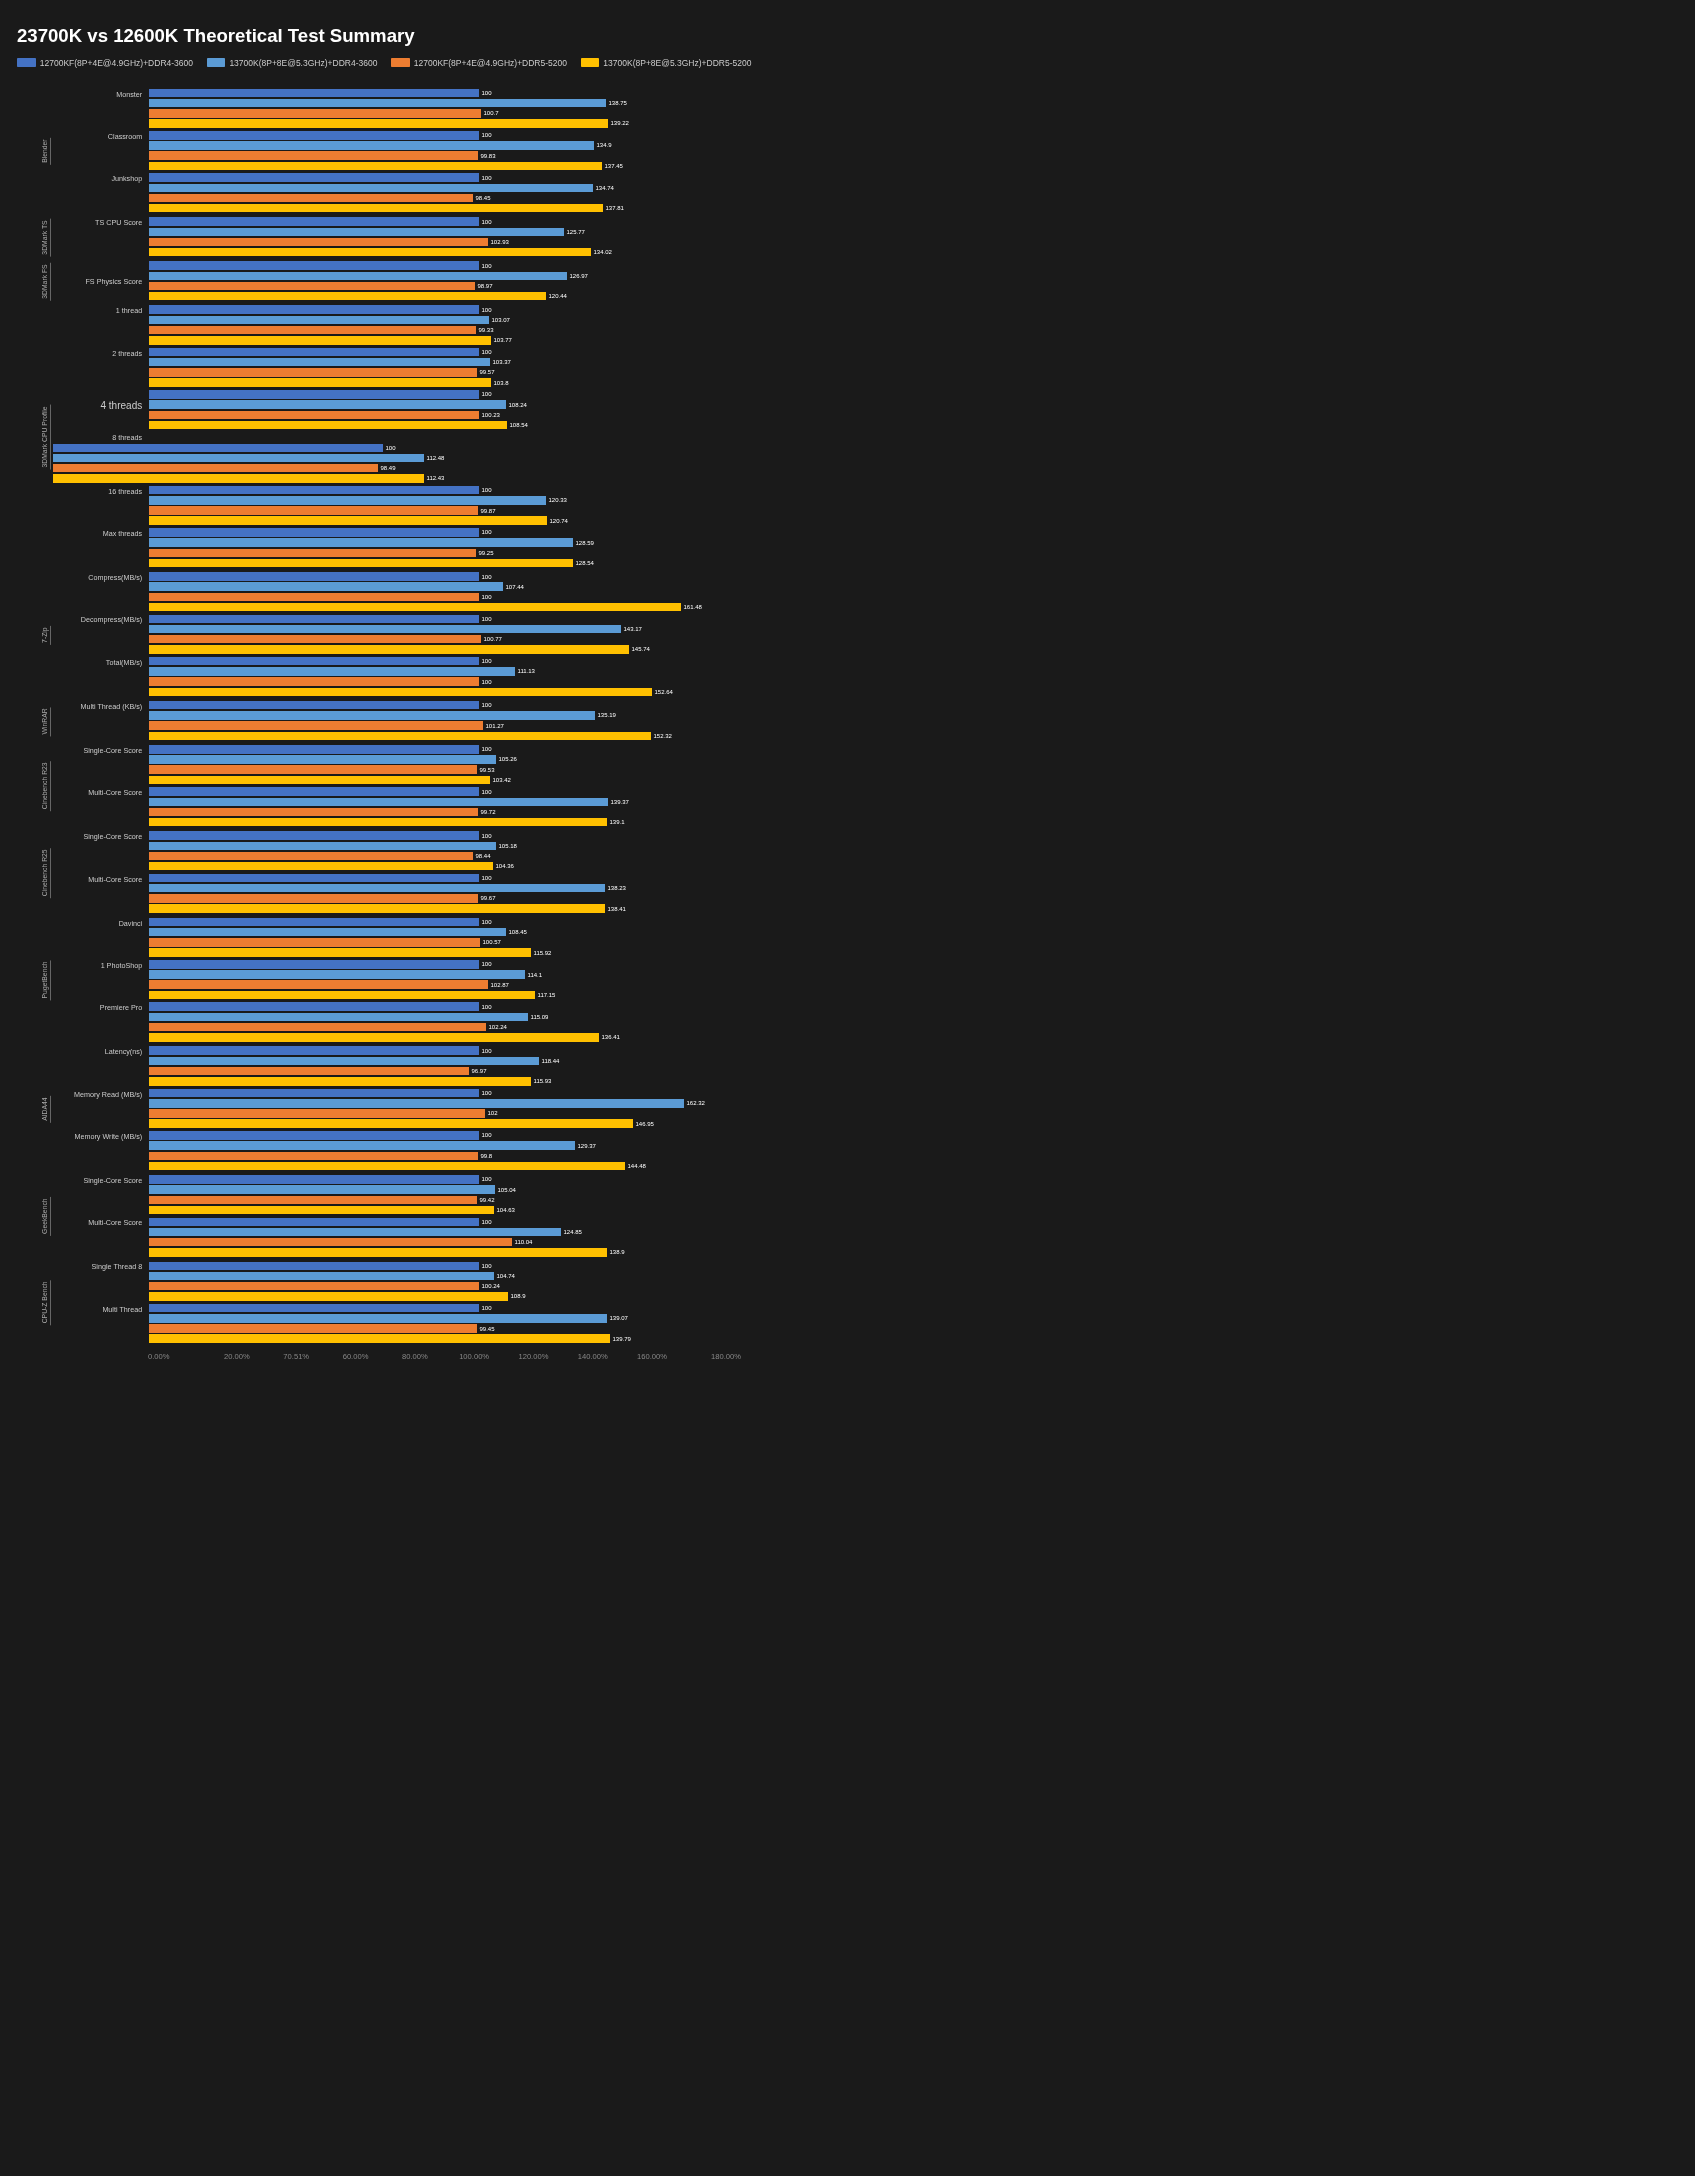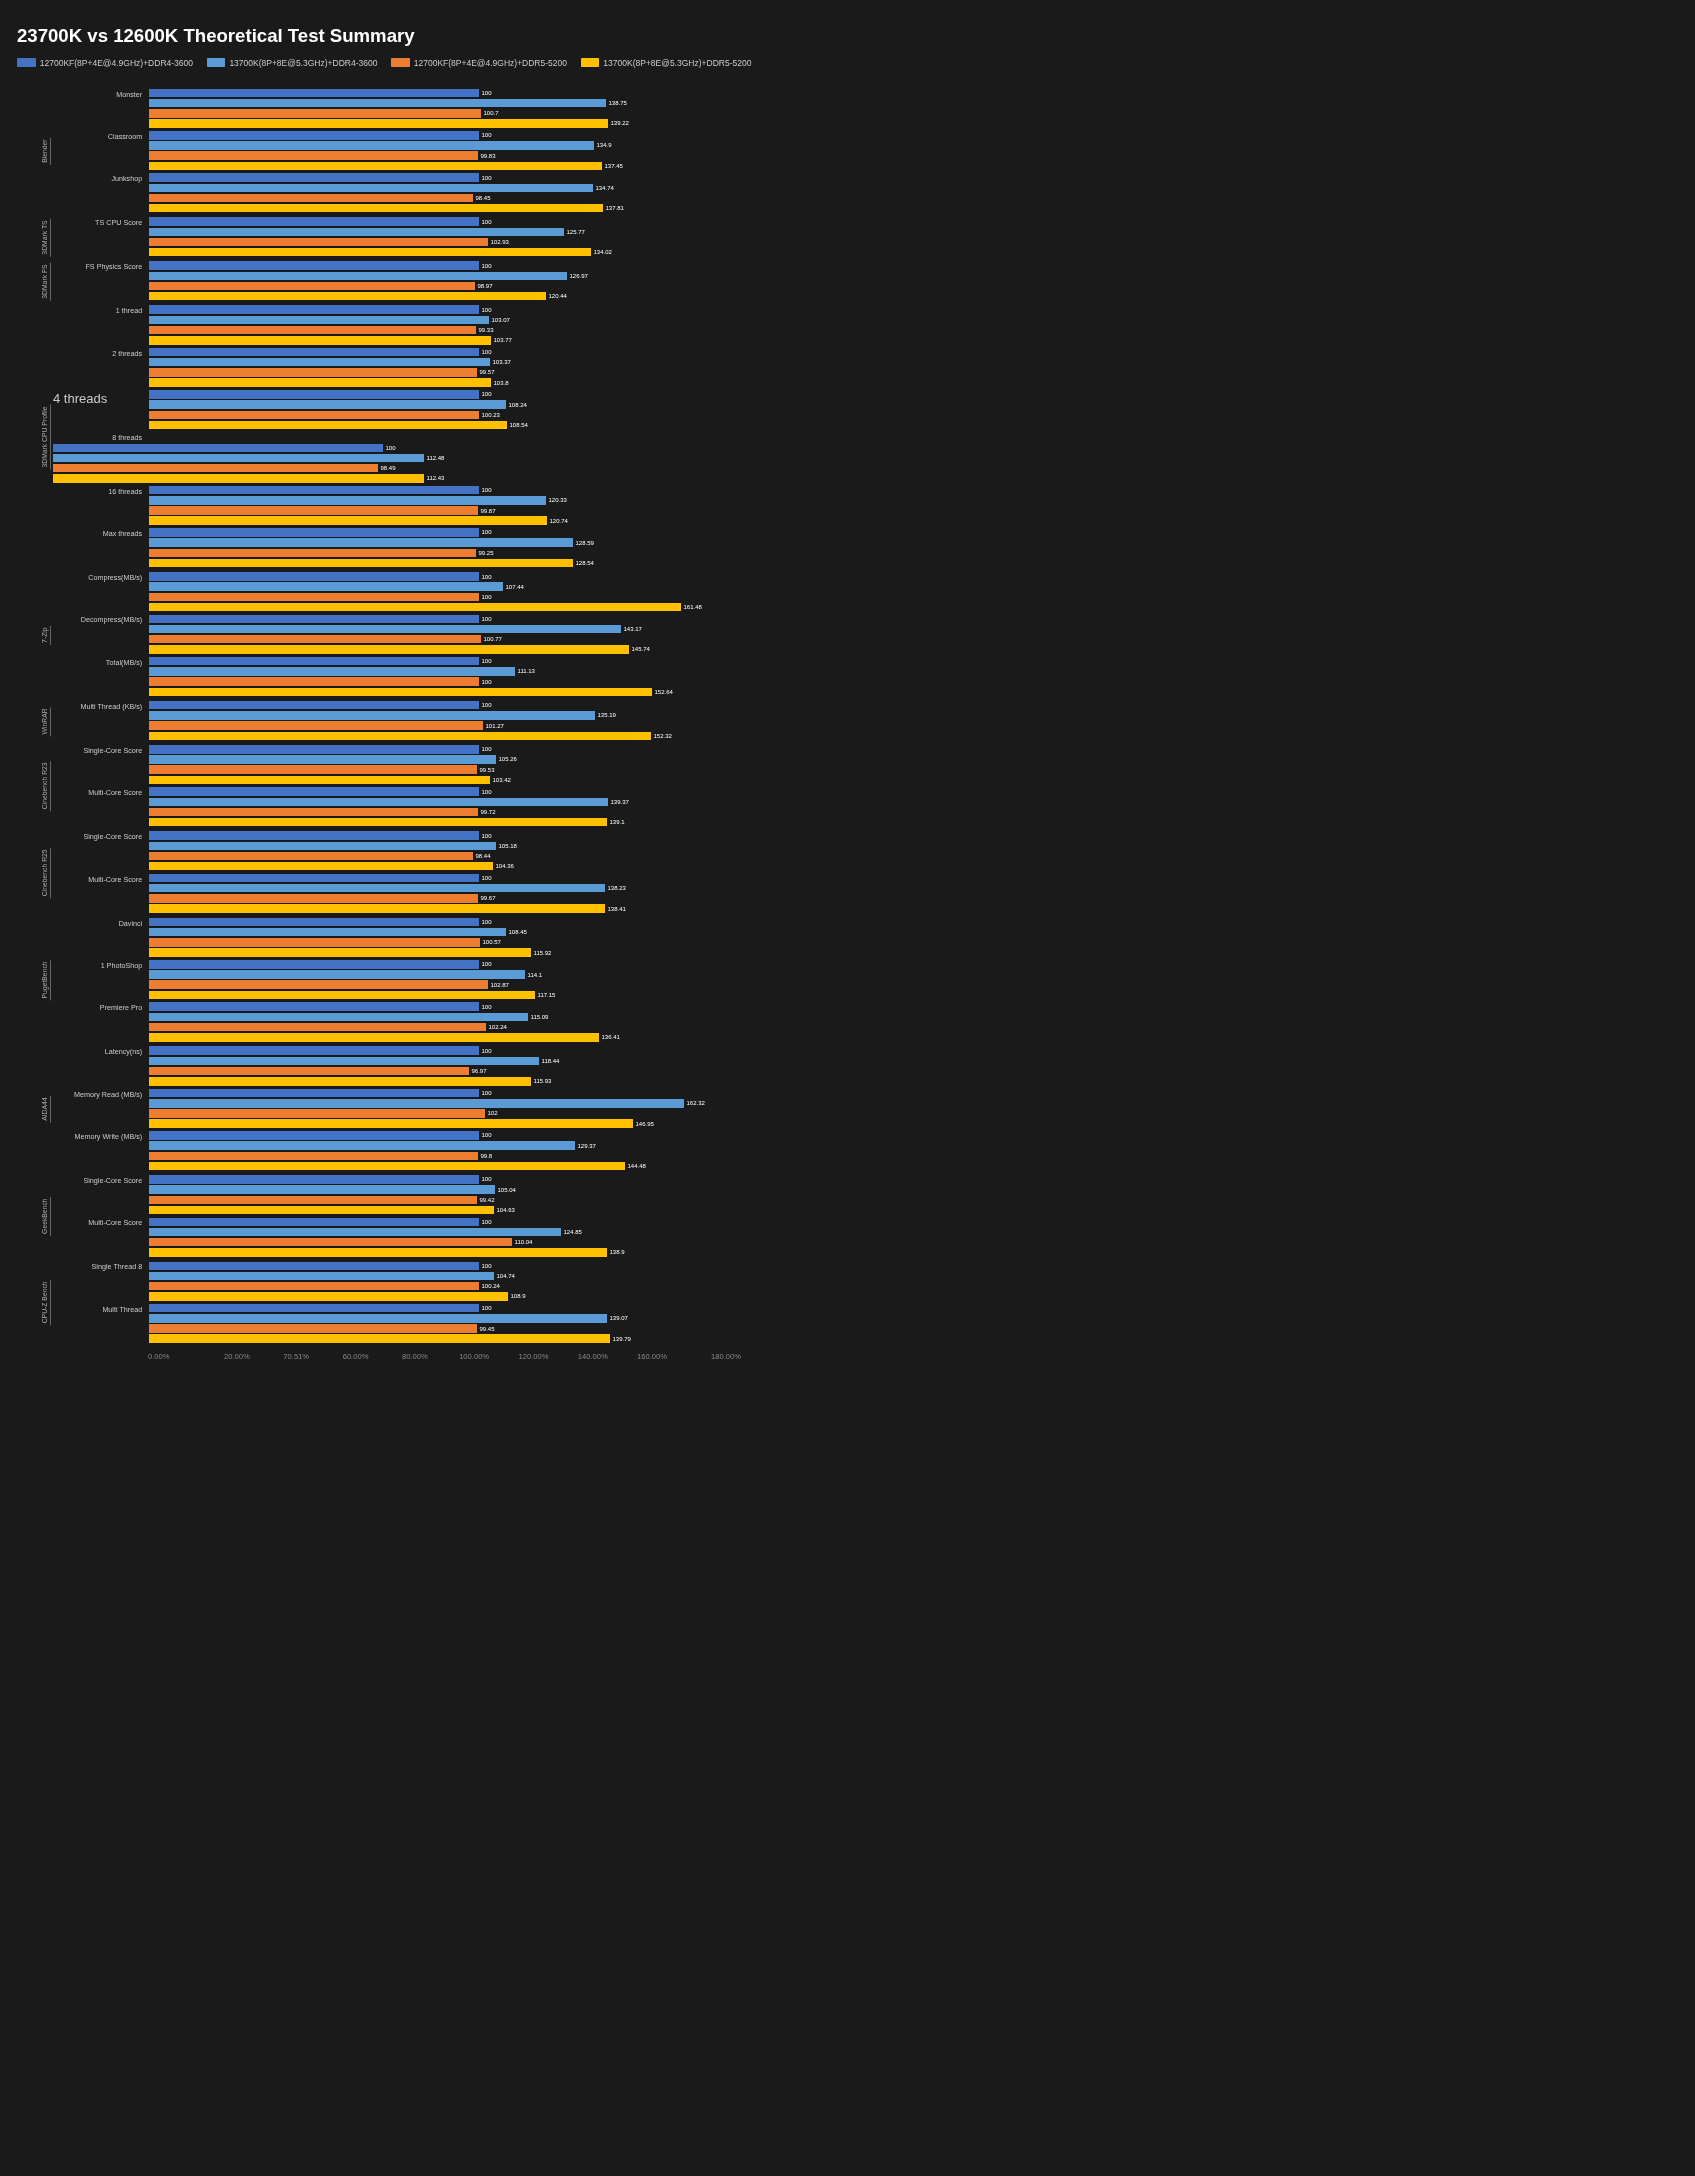--- a/index.html
+++ b/index.html
@@ -166,21 +166,21 @@
                 </div>
               </div>
             </div>
           </div>
         </div>
         <div style="display:flex;align-items:stretch;margin-bottom:1.7px;">
           <div style="width:36px;flex-shrink:0;display:flex;align-items:center;justify-content:flex-end;padding-right:2.5px;">
             <div style="font-size:6.8px;color:#aaa;writing-mode:vertical-rl;transform:rotate(180deg);white-space:nowrap;border-left:1.7px solid #666;padding:1.7px 2.5px;">3DMark FS</div>
           </div>
           <div style="flex:1;display:flex;flex-direction:column;">
-            <div style="display:flex;align-items:flex-start;margin-bottom:1.7px;">
+            <div style="display:flex;align-items:center;margin-bottom:1.7px;">
               <div style="width:96px;flex-shrink:0;font-size:7.2px;color:#ccc;text-align:right;padding-right:6.8px;padding-top:1.7px;line-height:1.3;">FS Physics Score</div>
               <div style="flex:1;display:flex;flex-direction:column;gap:1.7px;padding:0.8px 0;">
                 <div style="display:flex;align-items:center;height:8.5px;">
                   <div style="width:330px;height:8.5px;background:#4472c4;flex-shrink:0;"></div>
                   <span style="font-size:6px;color:#fff;margin-left:2.5px;white-space:nowrap;">100</span>
                 </div>
                 <div style="display:flex;align-items:center;height:8.5px;">
                   <div style="width:418px;height:8.5px;background:#5b9bd5;flex-shrink:0;"></div>
                   <span style="font-size:6px;color:#fff;margin-left:2.5px;white-space:nowrap;">126.97</span>
                 </div>
@@ -237,21 +237,21 @@
                   <div style="width:328px;height:8.5px;background:#ed7d31;flex-shrink:0;"></div>
                   <span style="font-size:6px;color:#fff;margin-left:2.5px;white-space:nowrap;">99.57</span>
                 </div>
                 <div style="display:flex;align-items:center;height:8.5px;">
                   <div style="width:342px;height:8.5px;background:#ffc000;flex-shrink:0;"></div>
                   <span style="font-size:6px;color:#fff;margin-left:2.5px;white-space:nowrap;">103.8</span>
                 </div>
               </div>
             </div>
             <div style="display:flex;align-items:flex-start;margin-bottom:1.7px;">
-              <div style="width:96px;flex-shrink:0;font-size:13px;color:#ccc;text-align:left;padding-right:6.8px;padding-top:1.7px;line-height:1.3;">4 threads</div>
+              <div style="width:96px;flex-shrink:0;font-size:10px;color:#ccc;text-align:right;padding-right:6.8px;padding-top:1.7px;line-height:1.3;margin-top:8px;">4 threads</div>
               <div style="flex:1;display:flex;flex-direction:column;gap:1.7px;padding:0.8px 0;">
                 <div style="display:flex;align-items:center;height:8.5px;">
                   <div style="width:330px;height:8.5px;background:#4472c4;flex-shrink:0;"></div>
                   <span style="font-size:6px;color:#fff;margin-left:2.5px;white-space:nowrap;">100</span>
                 </div>
                 <div style="display:flex;align-items:center;height:8.5px;">
                   <div style="width:357px;height:8.5px;background:#5b9bd5;flex-shrink:0;"></div>
                   <span style="font-size:6px;color:#fff;margin-left:2.5px;white-space:nowrap;">108.24</span>
                 </div>
                 <div style="display:flex;align-items:center;height:8.5px;">

